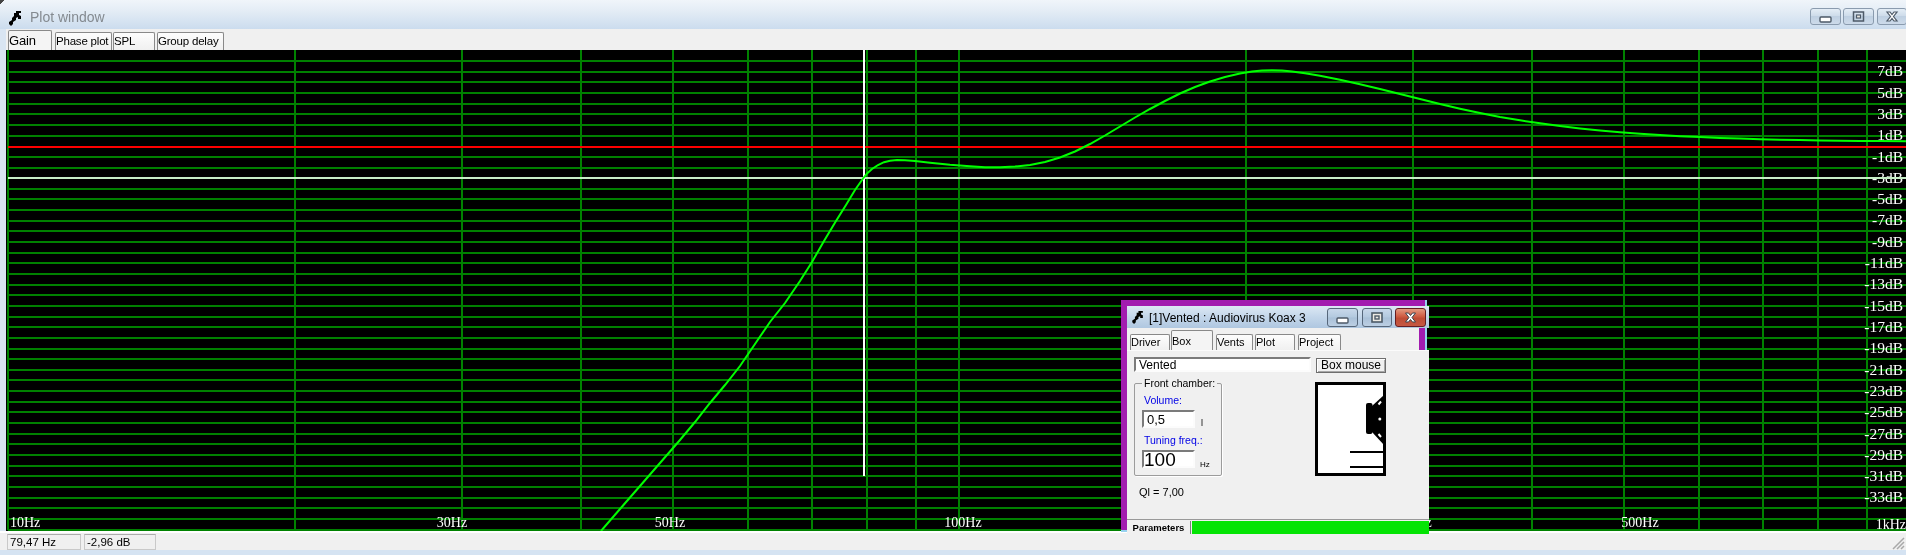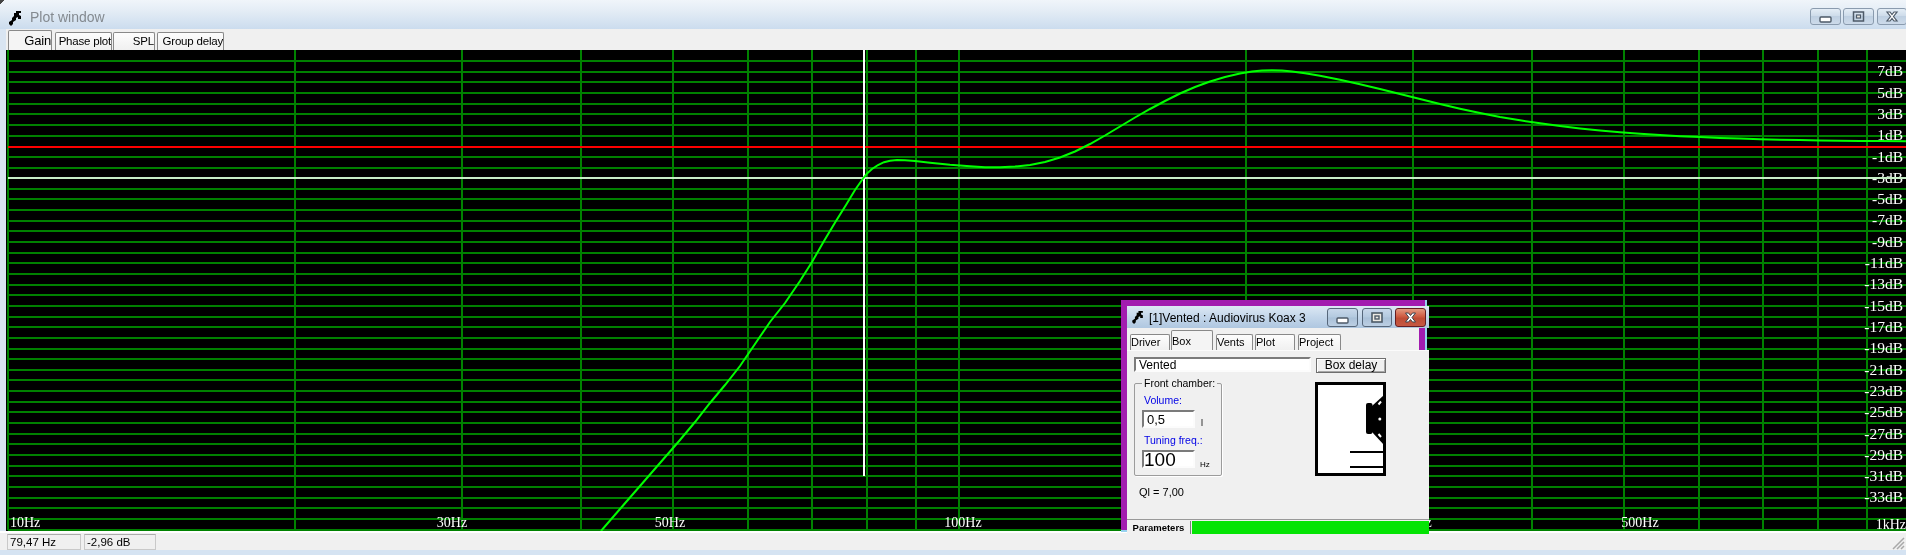--- a/index.html
+++ b/index.html
@@ -8,21 +8,21 @@
 
 #titlebar{left:0;top:0;width:1906px;height:29px;
  background:linear-gradient(#F0F5FA,#E3ECF5 40%,#CBDCEE);}
 #title{left:30px;top:9px;font-size:14px;color:#848A90}
 .wbtn{top:8px;height:17px;border:1px solid #8A9BAE;border-radius:3px;
  background:linear-gradient(#E4EDF6,#CEDCEA 45%,#BFD0E2 50%,#CDDBEA);}
 
 #tabstrip{left:6px;top:29px;width:1900px;height:21px;background:#F0F0F0}
 .tab{position:absolute;border:1px solid #898989;border-bottom:none;
  border-radius:2px 2px 0 0;background:linear-gradient(#FDFDFD,#F0F0F0);
- font-size:11.5px;letter-spacing:-0.2px;color:#000;text-align:right;line-height:17px;white-space:nowrap;overflow:hidden}
+ font-size:11.5px;letter-spacing:-0.2px;color:#000;text-align:left;line-height:17px;white-space:nowrap;overflow:hidden}
 
 #plot{left:6px;top:50px;width:1900px;height:481px;background:#000}
 
 #sbtop{left:0;top:531px;width:1906px;height:2px;background:#FFFFFF}
 #statusbar{left:0;top:533px;width:1906px;height:17px;background:#F0F0F0}
 .spanel{position:absolute;top:0.5px;height:16px;border:1px solid #C9C9C9;
  border-top-color:#ABABAB;font-size:11.5px;line-height:15px;color:#000;
  padding-left:2px;background:#F0F0F0}
 #bstrip{left:0;top:550px;width:1906px;height:5px;background:#D5E3F2}
 
@@ -147,21 +147,21 @@
  <div class="dtab" style="left:3px;top:28px;width:40px;height:16px;line-height:15px">Driver</div>
  <div class="dtab" style="left:44px;top:24px;width:42px;height:20px;line-height:21px;background:#F4F4F4">Box</div>
  <div class="dtab" style="left:89px;top:28px;width:37px;height:16px;line-height:15px">Vents</div>
  <div class="dtab" style="left:128px;top:28px;width:40px;height:16px;line-height:15px">Plot</div>
  <div class="dtab" style="left:171px;top:28px;width:43px;height:16px;line-height:15px">Project</div>
  <div id="dcontent"></div>
 
  <div class="sunken" style="left:7px;top:51px;width:177px;height:15px;line-height:13px;padding-left:3px">Vented</div>
  <div style="position:absolute;left:189px;top:52px;width:70px;height:15px;background:#F0F0F0;
    border:1px solid #6E6E6E;box-shadow:inset 1px 1px 0 #FFF, inset -1px -1px 0 #A8A8A8;
-   font-size:12px;text-align:center;line-height:13px">Box delay</div>
+   font-size:12px;text-align:center;line-height:13px">Box mouse</div>
 
  <div style="position:absolute;left:7px;top:77px;width:88px;height:93px;border:1px solid #9C9C9C;border-radius:2px;box-shadow:1px 1px 0 #FFF"></div>
  <div style="position:absolute;left:15px;top:71px;background:#F0F0F0;font-size:10.5px;padding:0 2px">Front chamber:</div>
  <div class="blue" style="left:17px;top:88px">Volume:</div>
  <div class="sunken" style="left:15px;top:104px;width:53px;height:18px;line-height:15px;padding-left:3px;font-size:13px">0,5</div>
  <div style="position:absolute;left:74px;top:112px;font-size:9px">l</div>
  <div class="blue" style="left:17px;top:128px">Tuning freq.:</div>
  <div class="sunken" style="left:15px;top:144px;width:53px;height:18px;line-height:15px;padding-left:0;font-size:19px">100</div>
  <div style="position:absolute;left:73px;top:154px;font-size:8px">Hz</div>
 

